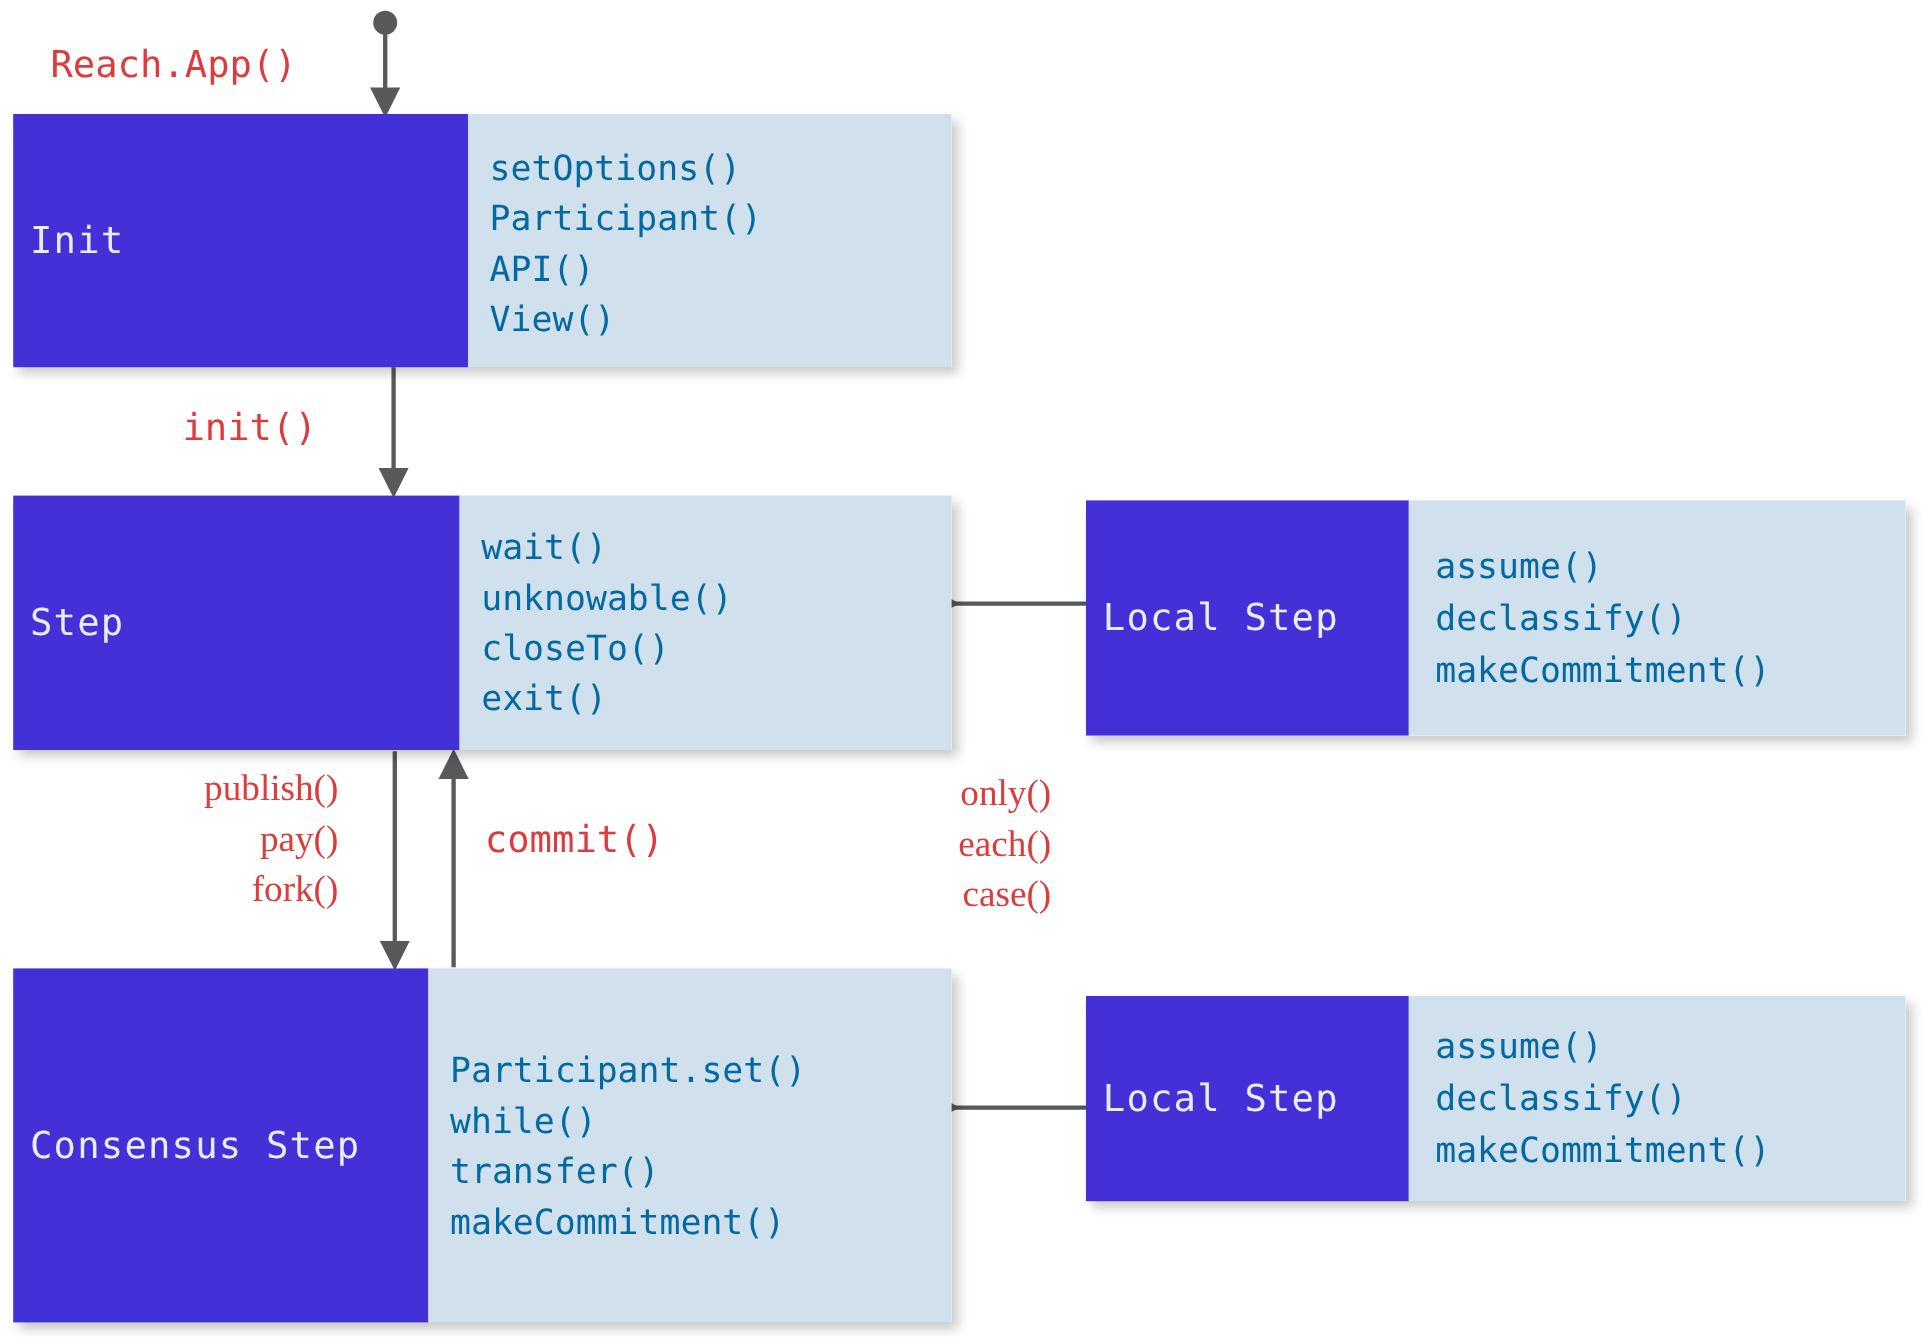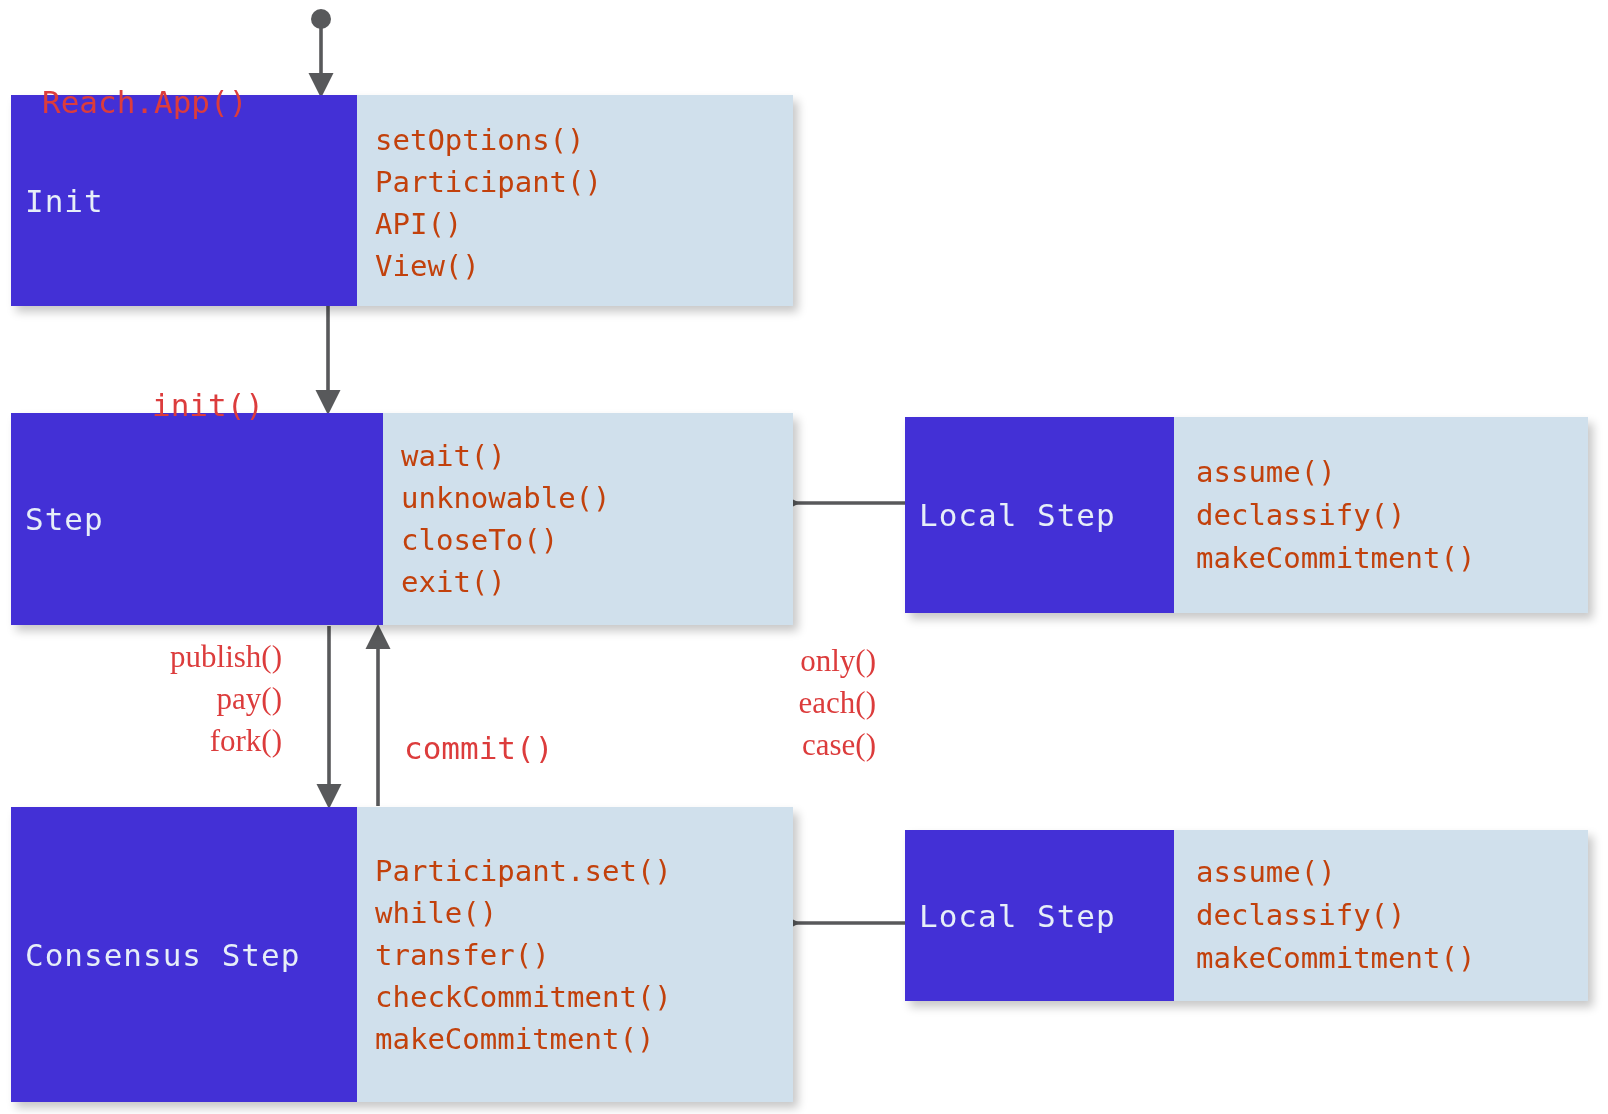--- a/index.html
+++ b/index.html
@@ -44,30 +44,30 @@
   .node .methods-pane {
     background: #D0E0EC;
     flex: 1 1 auto;
     display: flex;
     flex-direction: column;
     justify-content: center;
     box-sizing: border-box;
     padding-left: 18px;
   }
   .node .method {
-    color: #c2410c;
+    color: #0369a1;
     font-family: "DejaVu Sans Mono", "Liberation Mono", monospace;
     font-size: 29px;
     line-height: 41px;
     white-space: nowrap;
   }
 
   
   #node-init        { left: 11px;  top: 95px;  width: 782px; height: 211px; }
-  #node-init .title-pane    { width: 346px; }
+  #node-init .title-pane    { width: 379px; }
 
   #node-step        { left: 11px;  top: 413px; width: 782px; height: 212px; }
   #node-step .title-pane    { width: 372px; }
 
   #node-consensus   { left: 11px;  top: 807px; width: 782px; height: 295px; }
   #node-consensus .title-pane { width: 346px; }
 
   #node-local-top    { left: 905px; top: 417px; width: 683px; height: 196px; }
   #node-local-top .title-pane { width: 269px; }
 
@@ -85,21 +85,20 @@
   #node-consensus .method    { line-height: 42px; }
 
   
   .label {
     position: absolute;
     color: #DC3C3C;
     font-family: "DejaVu Sans Mono", "Liberation Mono", monospace;
     font-size: 31px;
     letter-spacing: 0px;
     white-space: nowrap;
-    margin-top: 48px;
   }
 
   #label-reachapp { left: 42px;  top: 36px;  }
   #label-init     { left: 152px; top: 339px; }
   #label-commit   { left: 404px; top: 682px; text-align: right; }
 
   .label-stack {
     position: absolute;
     display: flex;
     flex-direction: column;
@@ -178,21 +177,20 @@
   </div>
 
   <div class="node" id="node-consensus">
     <div class="title-pane">
       <span class="title-text">Consensus Step</span>
     </div>
     <div class="methods-pane">
       <span class="method">Participant.set()</span>
       <span class="method">while()</span>
       <span class="method">transfer()</span>
-      <span class="method">checkCommitment()</span>
       <span class="method">makeCommitment()</span>
     </div>
   </div>
 
   <div class="node" id="node-local-top">
     <div class="title-pane">
       <span class="title-text">Local Step</span>
     </div>
     <div class="methods-pane">
       <span class="method">assume()</span>

